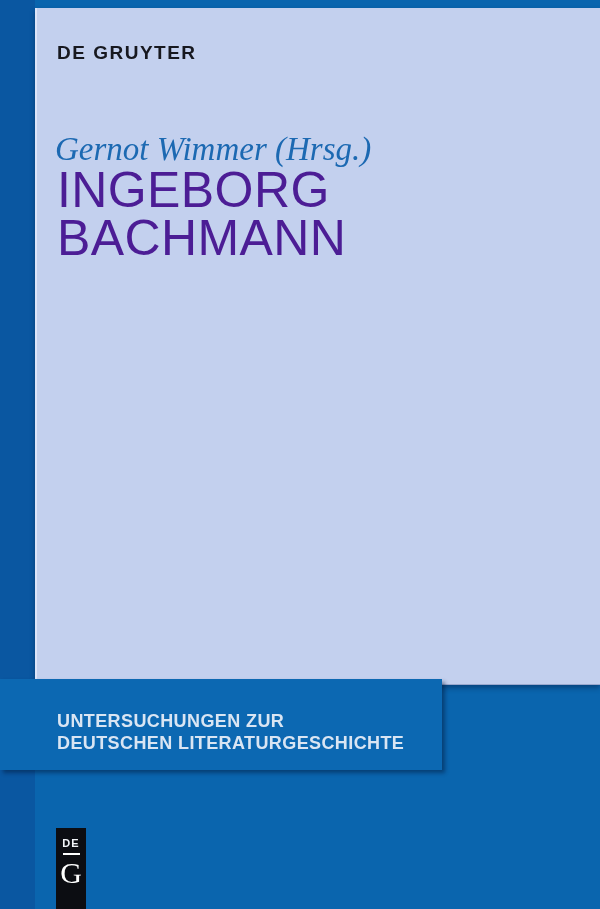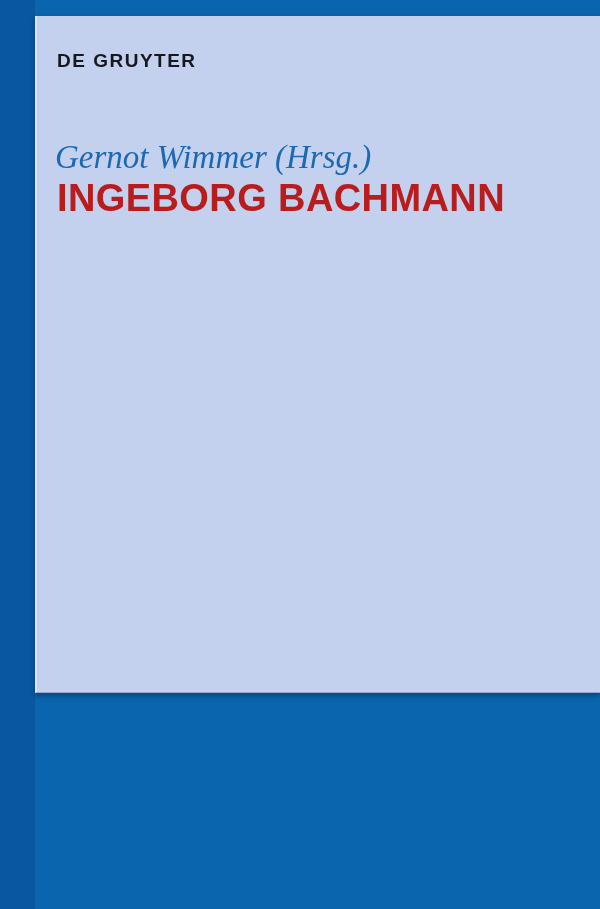--- a/index.html
+++ b/index.html
@@ -20,21 +20,21 @@
     position: absolute;
     left: 0; top: 0;
     width: 35px; height: 100%;
     background: #0a57a1;
     z-index: 1;
   }
 
   
   .panel {
     position: absolute;
-    left: 35px; top: 16px;
+    left: 35px; top: 8px;
     width: 565px; height: 677px;
     background: #c3d0ee;
     border-left: 2px solid #dde4f8;
     border-bottom: 1px solid #9aa8cd;
     box-shadow: 0 3px 5px rgba(2, 20, 55, 0.40);
     z-index: 2;
   }
 
   .publisher {
     position: absolute;
@@ -52,24 +52,24 @@
     font-family: "Liberation Serif", serif;
     font-style: italic;
     font-size: 33px;
     color: #1c69b2;
     line-height: 40px;
   }
 
   .title {
     position: absolute;
     left: 20px; top: 158px;
-    font-size: 38px;
-    font-weight: bold;
+    font-size: 50px;
+    font-weight: normal;
     letter-spacing: 0.4px;
-    color: #b91c1c;
+    color: #4c1d95;
     line-height: 48px;
   }
   .title span { display: block; }
 
   .subtitle {
     position: absolute;
     left: 20px; top: 245px;
     font-size: 21px;
     font-weight: bold;
     letter-spacing: 0.3px;
@@ -136,15 +136,24 @@
     <div class="publisher">DE GRUYTER</div>
 
     <div class="author">Gernot Wimmer (Hrsg.)</div>
 
     <h1 class="title">
       <span>INGEBORG BACHMANN</span>
     </h1>
 
   </div>
 
+  <div class="series-band">
+    <div class="series-line">UNTERSUCHUNGEN ZUR</div>
+    <div class="series-line">DEUTSCHEN LITERATURGESCHICHTE</div>
+  </div>
 
+  <div class="logo">
+    <div class="logo-de">DE</div>
+    <div class="logo-rule"></div>
+    <div class="logo-g">G</div>
+  </div>
 
 </div>
 
 </body></html>

